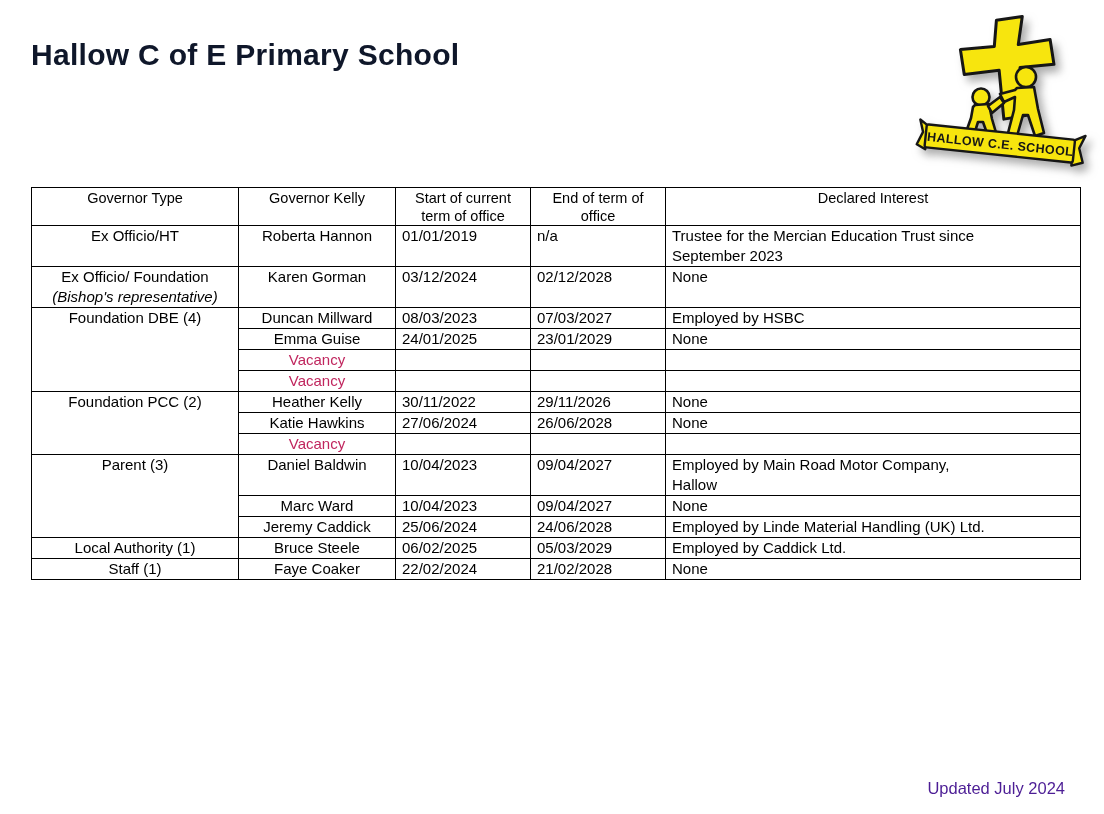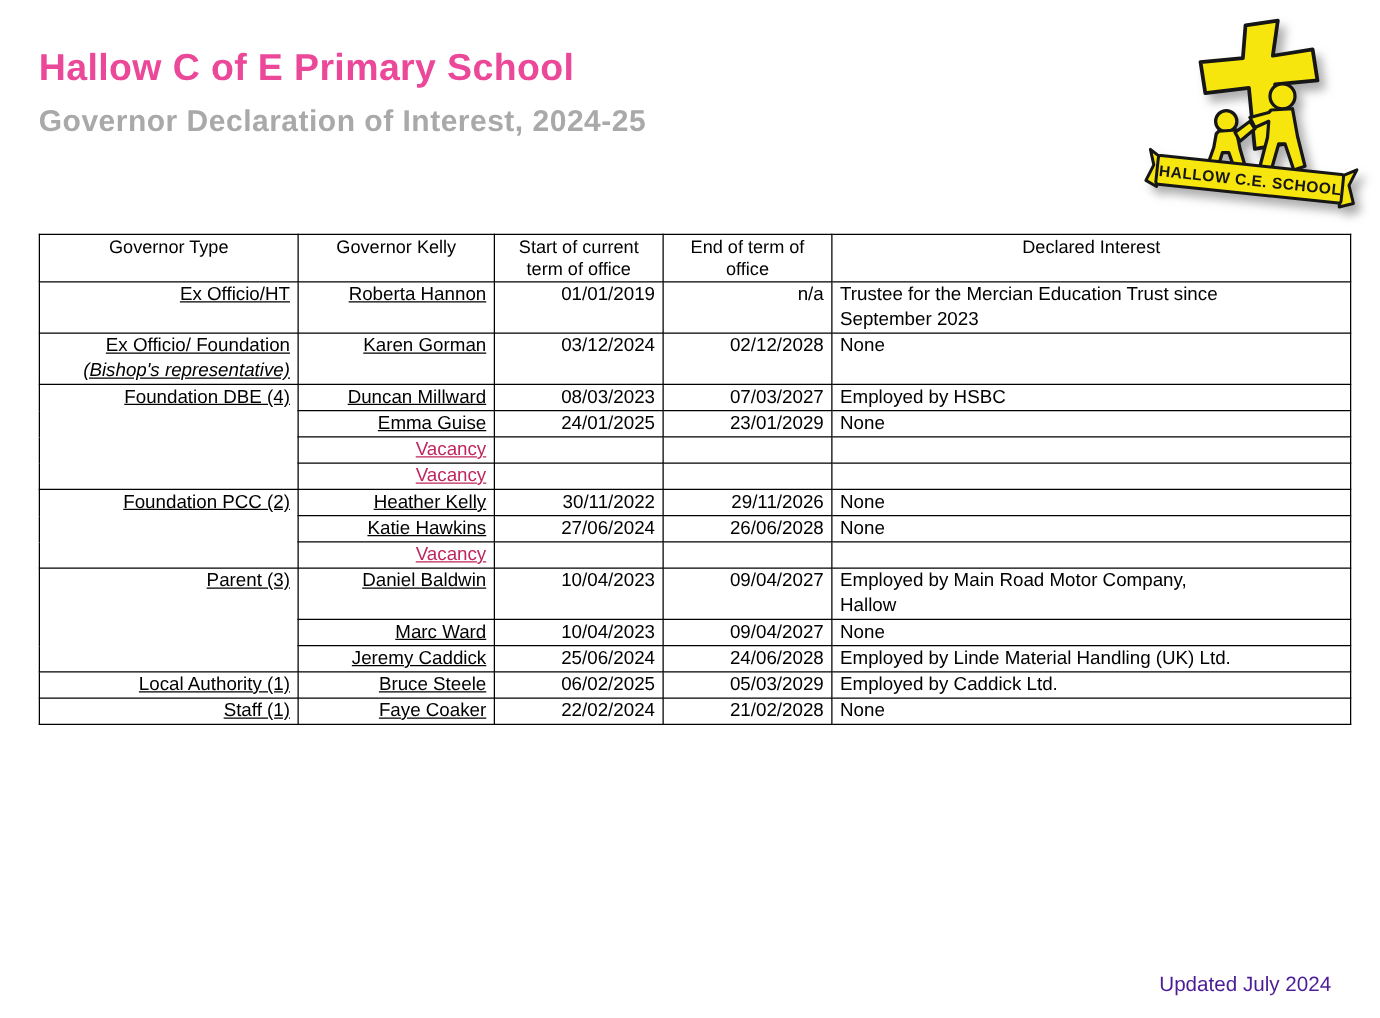--- a/index.html
+++ b/index.html
@@ -9,21 +9,21 @@
     background: #ffffff;
     font-family: "Liberation Sans", sans-serif;
     color: #000;
     position: relative;
     overflow: hidden;
   }
   .page { position: absolute; inset: 0; background: #fff; }
 
   .doc-title {
     position: absolute; left: 31px; top: 18px;
-    font-size: 30px; font-weight: bold; color: #ec4899;
+    font-size: 30px; font-weight: bold; color: #0f172a;
     letter-spacing: 0.3px;
   }
   .doc-subtitle {
     position: absolute; left: 31px; top: 64px;
     font-size: 24px; font-weight: bold;
     color: var(--subtitle-gray, #a9a9a9);
     letter-spacing: 0.4px;
   }
 
   .logo-wrap {
@@ -53,38 +53,37 @@
     height: 38px;
     padding-top: 1px;
     line-height: 18px;
   }
   .gov-table td { height: 20px; }
   .col-type  { width: 207px; }
   .col-name  { width: 157px; }
   .col-start { width: 135px; }
   .col-end   { width: 135px; }
   .col-int   { width: 415px; }
-  .type-cell, .name-cell { text-align: right; text-decoration: underline; }
-  .date-cell { text-align: right; margin-top: 20px; }
+  .type-cell, .name-cell { text-align: center; }
+  .date-cell { text-align: left; margin-top: 20px; }
   .interest-cell { text-align: left; white-space: pre-line; }
   .italic-line { font-style: italic; }
   .vacancy { color: var(--vacancy-color, #c0265e); }
 
   .doc-footer {
     position: absolute; right: 39px; top: 779px;
     font-size: 16.5px; color: #4c1d95;
   }
 </style>
 </head>
 <body>
 
 <div class="page">
 
   <h1 class="doc-title">Hallow C of E Primary School</h1>
-  <h2 class="doc-subtitle">Governor Declaration of Interest, 2024-25</h2>
 
   <div class="logo-wrap">
     <svg width="178" height="168" viewBox="0 0 178 168">
       <g stroke="#161616" stroke-width="3" stroke-linejoin="round" fill="#f7e50e">
 
         <path d="M86,14 L112,11 L107,39 L139,35 L142,60 L108,62 L113,110 L90,113 L87,64 L52,67 L49,42 L83,40 Z" transform="rotate(-2 95 60)"></path>
 
         <g stroke-width="2.6">
           <circle cx="114" cy="71" r="10"></circle>
           <path d="M105,82 L122,81 L126,103 L132,127 L123,130 L116,109 L111,109 L105,130 L96,127 L102,104 L103,91 L92,96 L88,88 L103,84 Z"></path>

